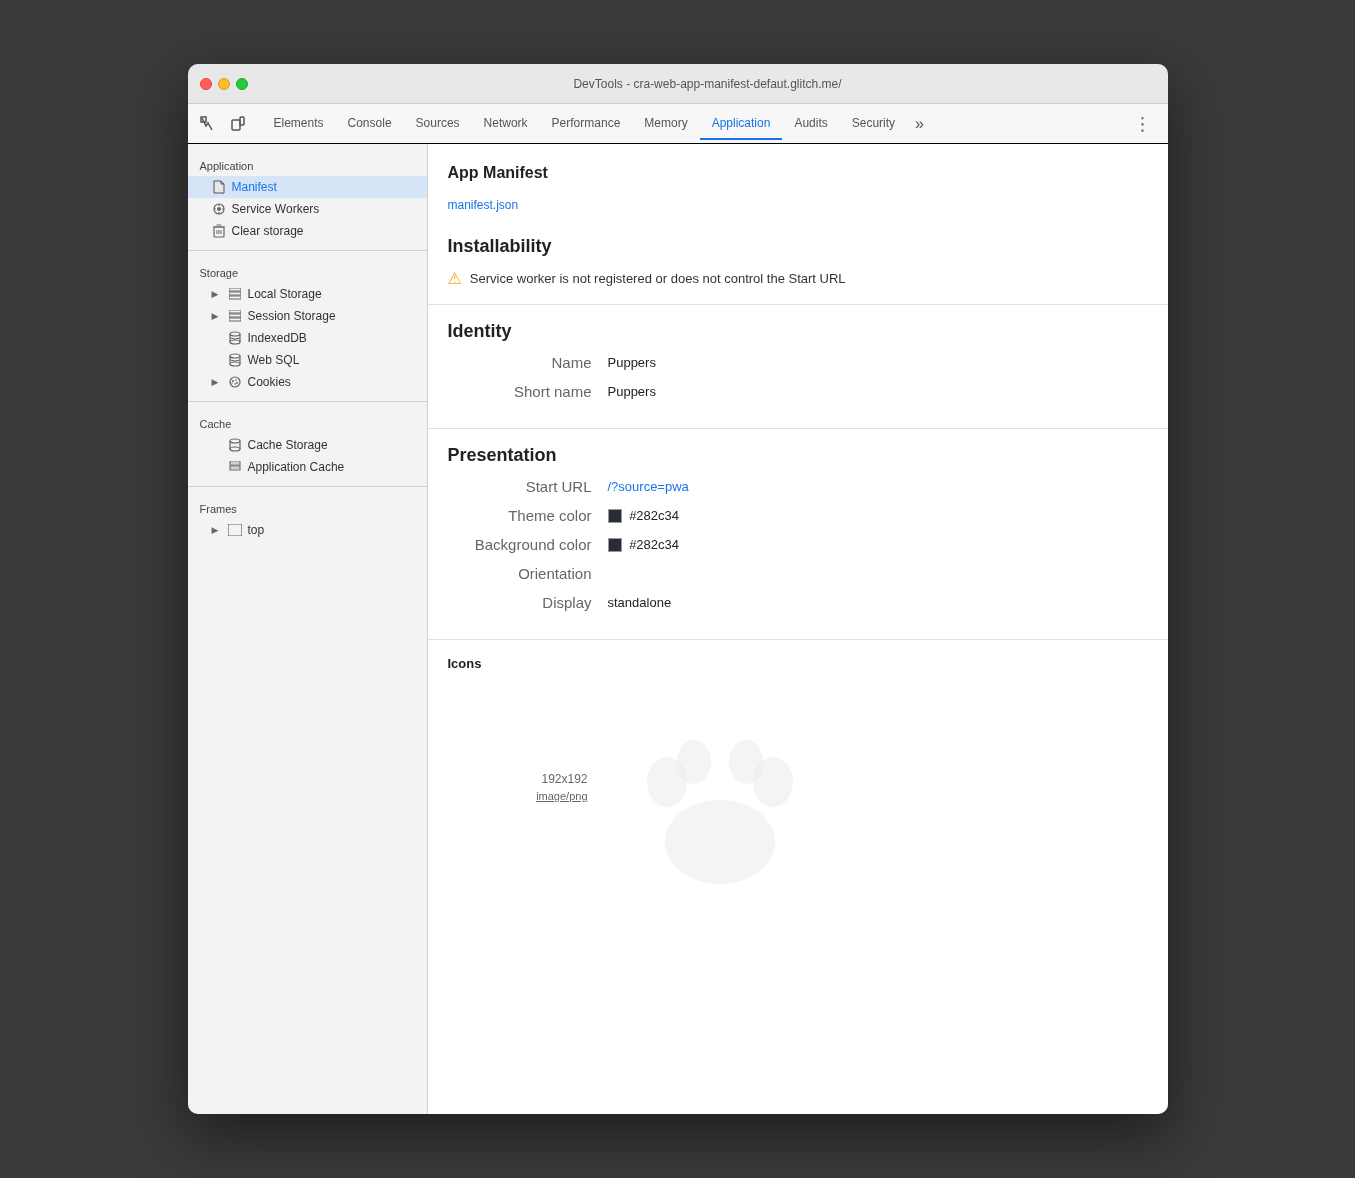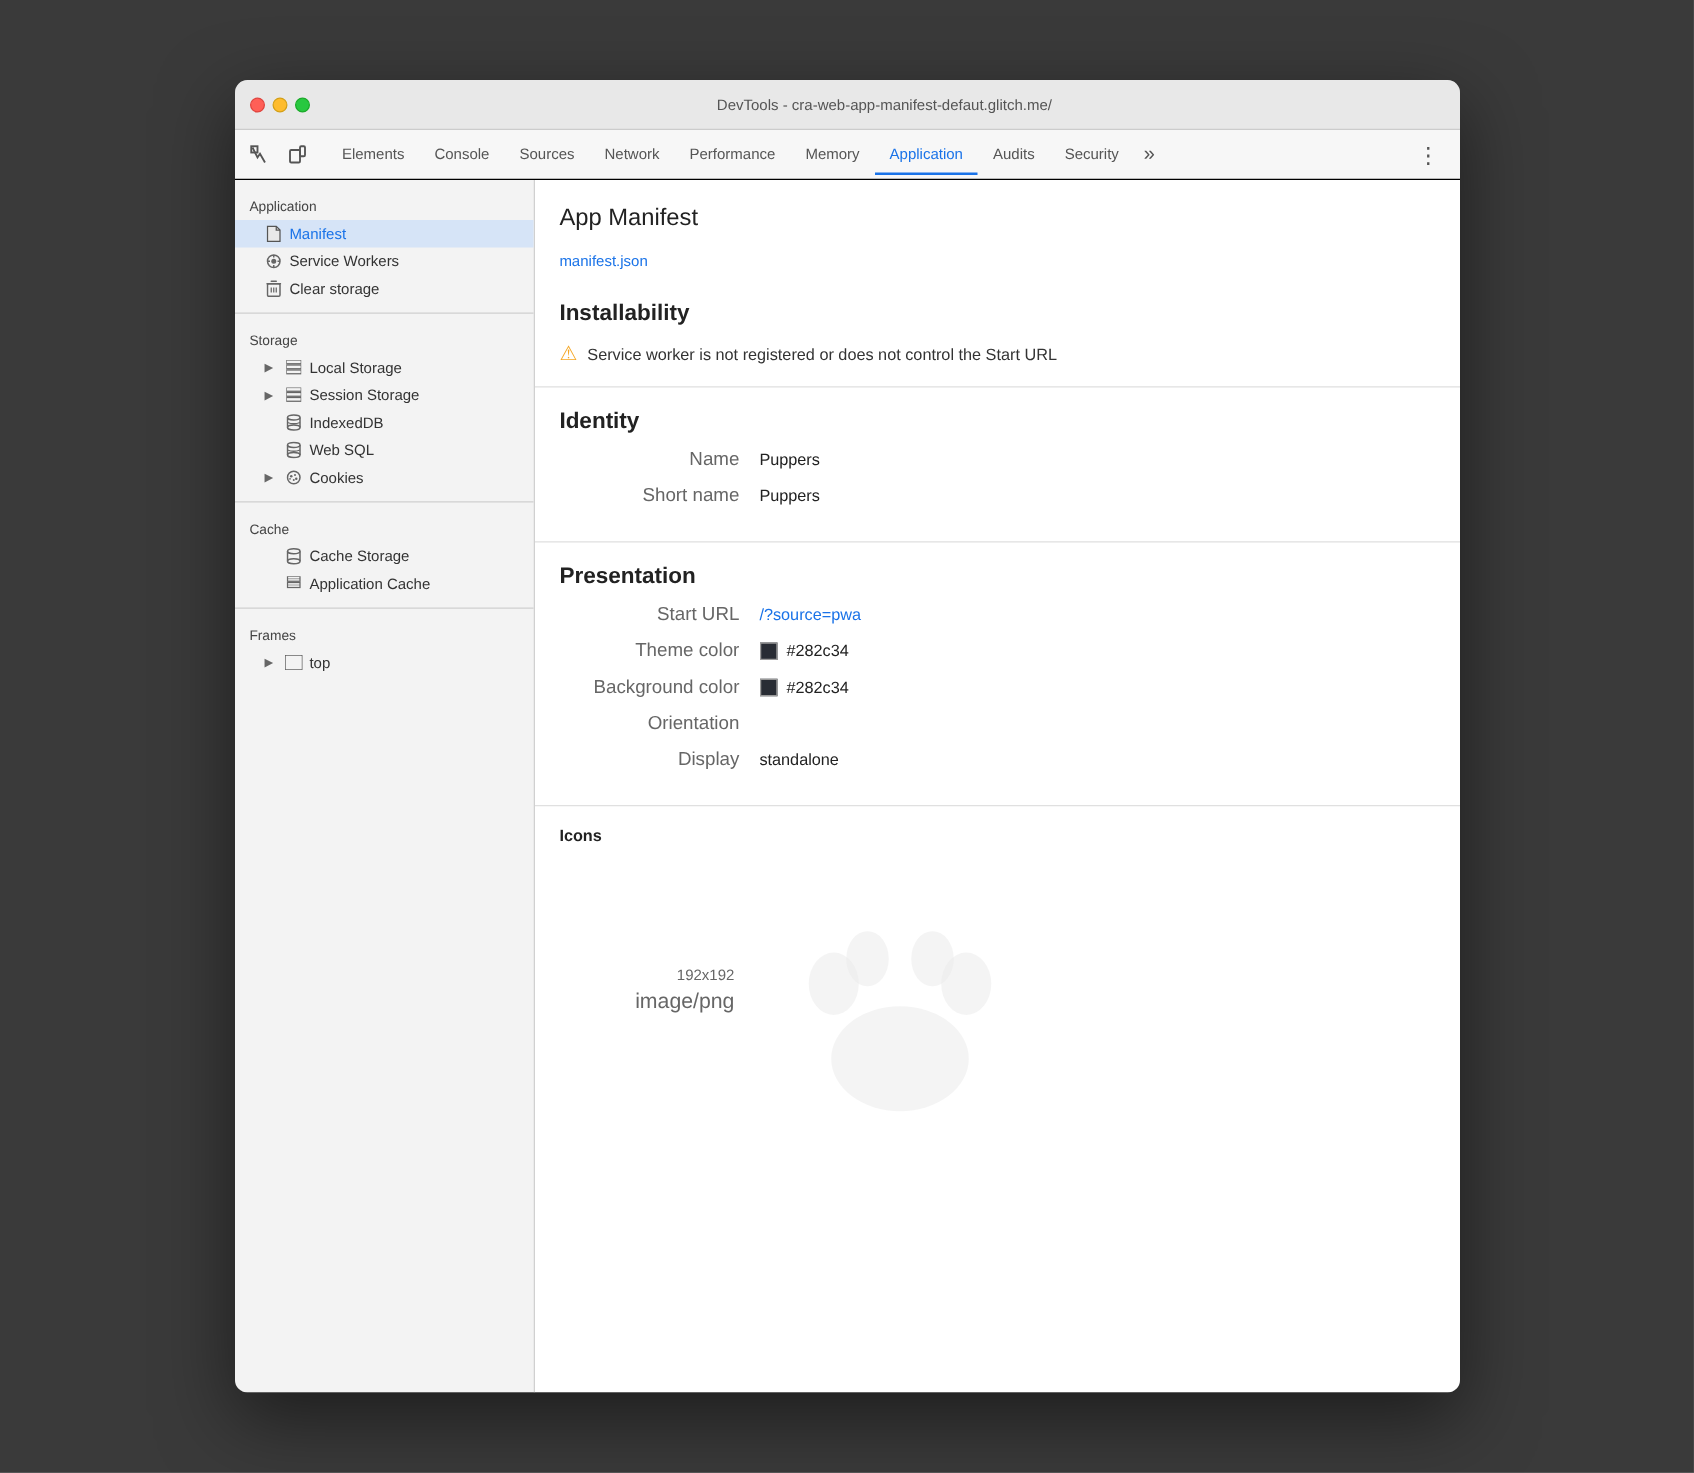--- a/index.html
+++ b/index.html
@@ -9,21 +9,21 @@
       display: flex;
       justify-content: center;
       align-items: center;
       min-height: 100vh;
       font-family: -apple-system, BlinkMacSystemFont, 'Helvetica Neue', sans-serif;
     }
 
     .window {
       width: 980px;
       height: 1050px;
-      background: #737373;
+      background: #d946ef;
       border-radius: 10px;
       overflow: hidden;
       box-shadow: 0 20px 60px rgba(0,0,0,0.5);
       display: flex;
       flex-direction: column;
     }
 
     
     .titlebar {
       background: #e8e8e8;
@@ -255,22 +255,22 @@
       display: inline-block;
       width: 14px;
       height: 14px;
       background: #282c34;
       margin-right: 4px;
       vertical-align: middle;
       border: 1px solid #999;
     }
 
     .app-manifest-title {
-      font-size: 19px;
-      font-weight: normal;
+      font-size: 16px;
+      font-weight: bold;
       color: #222;
       padding: 20px 20px 8px 20px;
     }
 
     .icons-section {
       padding: 16px 20px;
     }
 
     .icons-title {
       font-size: 13px;
@@ -290,22 +290,23 @@
       width: 140px;
     }
 
     .icon-size {
       font-size: 12px;
       color: #666;
       margin-bottom: 4px;
     }
 
     .icon-type {
-      font-size: 17px;
+      font-size: 11px;
       color: #666;
+      text-decoration: underline;
     }
 
     .paw-icon {
       width: 200px;
       height: 200px;
       opacity: 0.25;
     }
   </style>
 </head>
 <body>

